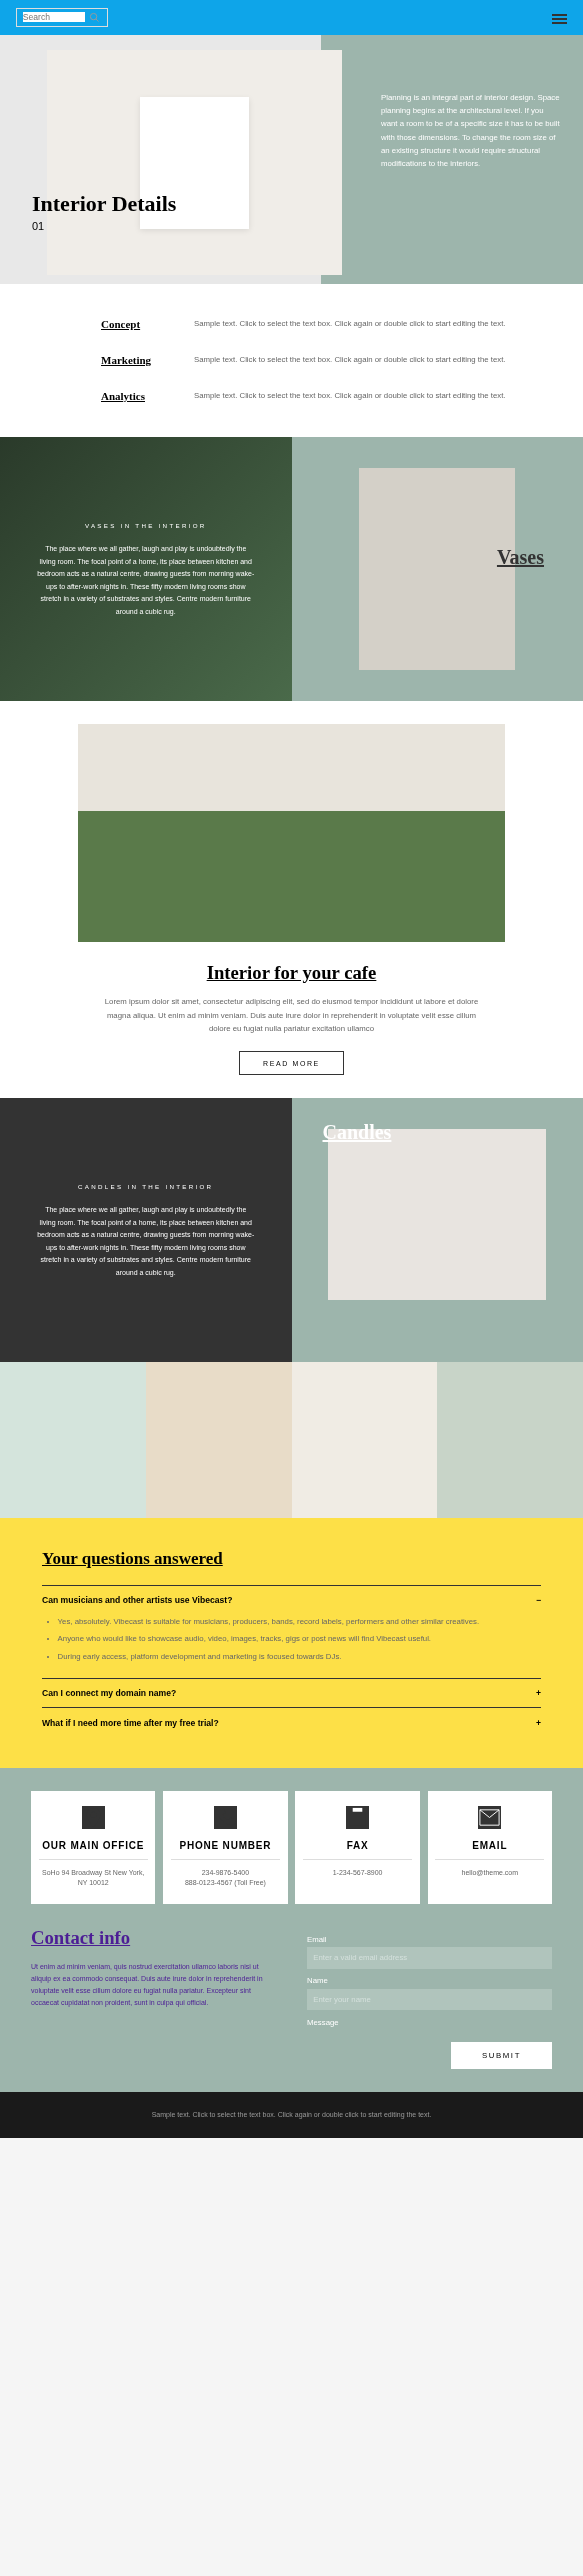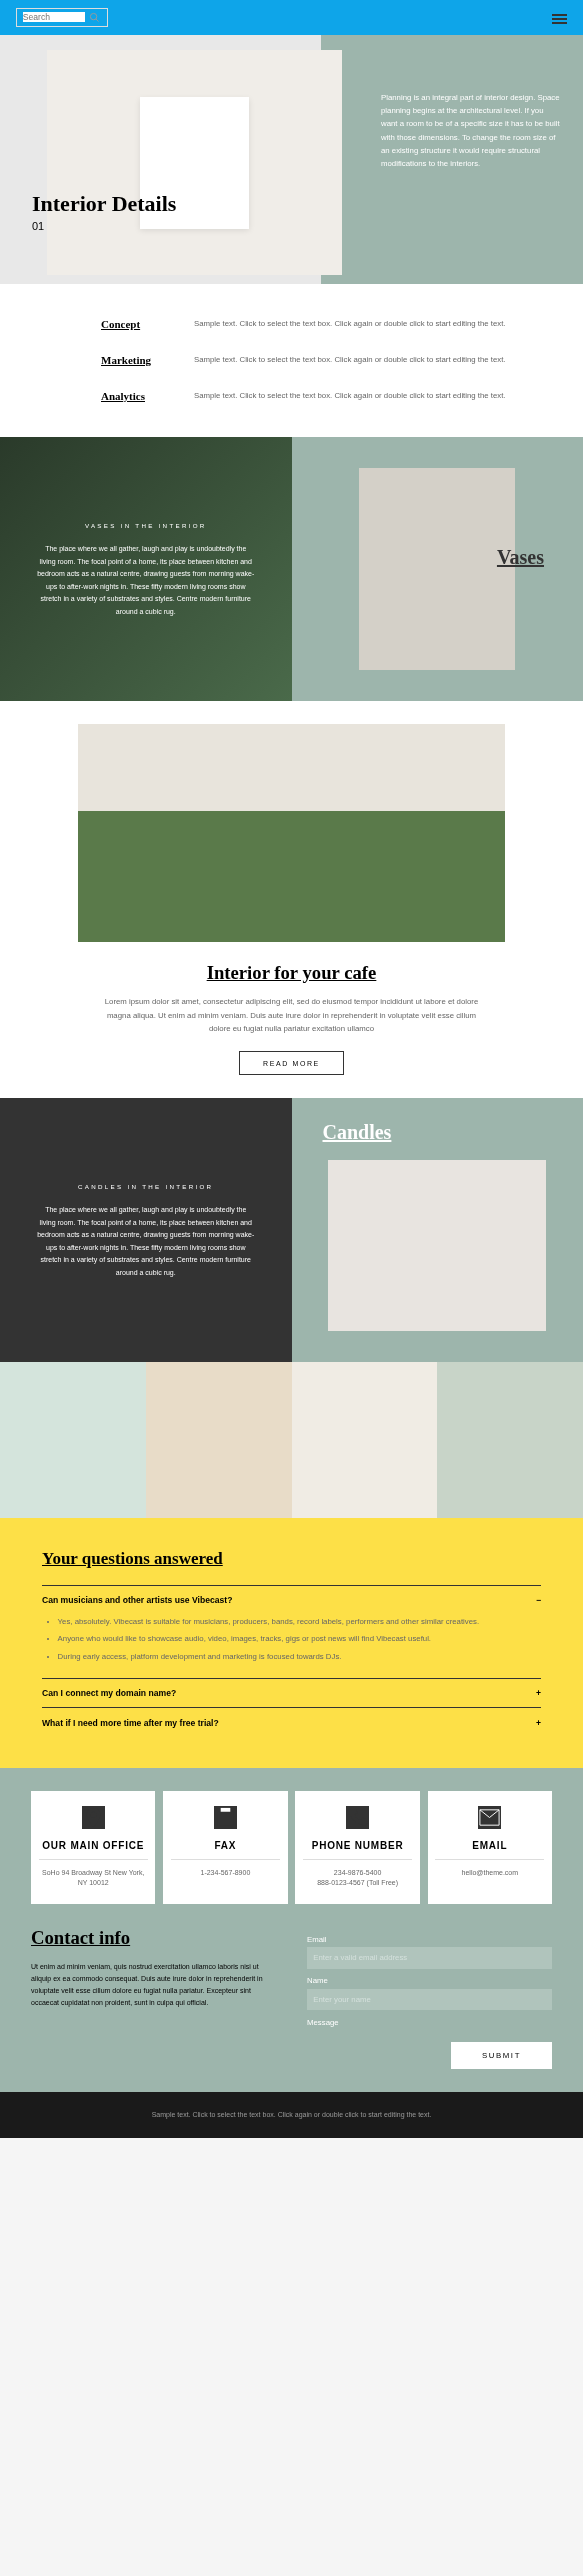--- a/index.html
+++ b/index.html
@@ -34,21 +34,21 @@
 .arrow-left{left:-39px}
 .arrow-right{right:-39px}
 .cafe-wrap{position:relative;margin:0 39px}
 .cafe h2{font-family:Georgia,serif;font-size:18.7px;text-decoration:underline;margin:19.4px 0 11.7px}
 .cafe p{font-size:7.8px;color:#666;max-width:389px;margin:0 auto 15.6px;line-height:1.7}
 .cafe button{background:none;border:0.8px solid #333;padding:7.8px 23px;font-size:7px;letter-spacing:1.6px;cursor:pointer}
 .candles{display:flex;min-height:264px}
 .candles-left{width:50%;background:#333;color:#fff;display:flex;align-items:center;justify-content:center;padding:31px;text-align:center}
 .candles-text{font-size:7px;line-height:1.8;max-width:218px}
 .candles-text .label{letter-spacing:2.3px;font-size:6.2px;margin-bottom:11.7px}
-.candles-right{width:50%;background:#9db5ac;position:relative;display:flex;align-items:center;justify-content:center}
+.candles-right{width:50%;background:#9db5ac;position:relative;display:flex;align-items:flex-start;justify-content:center}
 .candle-img{width:218px;height:171px;background:#e8e4e0;margin-top:31px}
 .candles-right h2{position:absolute;left:31px;top:23px;font-family:Georgia,serif;font-size:20px;text-decoration:underline;color:#fff}
 .gallery{display:flex;height:156px}
 .gallery div{flex:1;background:#d4e4dc}
 .gallery div:nth-child(2){background:#e8dcc8}
 .gallery div:nth-child(3){background:#f0ece4}
 .gallery div:nth-child(4){background:#c8d4c8}
 .faq{background:#fde047;padding:31px 42px}
 .faq h2{font-family:Georgia,serif;font-size:17px;text-decoration:underline;margin-bottom:15.6px}
 .faq-item{border-top:0.8px solid #333;padding:9.3px 0}
@@ -56,21 +56,21 @@
 .faq-q{font-size:8.6px;font-weight:bold;display:flex;justify-content:space-between;cursor:pointer}
 .faq-a{font-size:7.8px;color:#666;margin-top:9.3px;line-height:1.7}
 .faq-a li{margin-left:15.6px;margin-bottom:4.7px}
 .contact{background:#9db5ac;padding:23px 31px}
 .contact-cards{display:flex;gap:7.8px;margin-bottom:23px}
 .card{background:#fff;flex:1;padding:15.6px 7.8px;text-align:center}
 .card-icon{width:23px;height:23px;margin:0 auto 7.8px;background:#333}
 .card h4{font-size:10px;letter-spacing:0.8px;margin-bottom:7.8px}
 .card p{font-size:7px;color:#666;line-height:1.5;border-top:0.8px solid #ddd;padding-top:7.8px}
 .contact-bottom{display:flex;gap:31px}
-.contact-info{flex:1;color:#000000}
+.contact-info{flex:1;color:#4c1d95}
 .contact-info h2{font-family:Georgia,serif;font-size:18.7px;text-decoration:underline;margin-bottom:11.7px}
 .contact-info p{font-size:7px;line-height:1.7}
 .contact-form{flex:1}
 .contact-form label{display:block;color:#fff;font-size:7.8px;margin-bottom:3.1px;margin-top:7.8px}
 .contact-form input,.contact-form textarea{width:100%;background:#b0c4bc;border:none;padding:6.2px;font-size:7.8px;color:#fff}
 .contact-form input::placeholder,.contact-form textarea::placeholder{color:#d4e0dc}
 .contact-form button{background:#fff;border:none;padding:9.3px 31px;font-size:7.8px;letter-spacing:1.6px;margin-top:11.7px;float:right;cursor:pointer}
 .footer{background:#1a1a1a;color:#999;text-align:center;padding:19.4px;font-size:7px;clear:both}
 </style>
 </head>
@@ -187,27 +187,27 @@
       </div>
     </div>
 </div>
 
 <div class="contact">
 <div class="contact-cards">
 <div class="card"><svg class="card-icon" viewBox="0 0 24 24" fill="#333">
           <path d="M12 2C8 2 5 5 5 9c0 5 7 13 7 13s7-8 7-13c0-4-3-7-7-7zm0 10a3 3 0 110-6 3 3 0 010 6z"></path>
         </svg><h4>OUR MAIN OFFICE</h4><p>SoHo 94 Broadway St New York, NY 10012</p></div>
 <div class="card"><svg class="card-icon" viewBox="0 0 24 24" fill="#333">
+          <path d="M6 2h4l2 5-3 2c1 3 3 5 6 6l2-3 5 2v4c0 1-1 2-2 2-9 0-17-8-17-17 0-1 1-2 2-2z"></path>
+        </svg><h4>PHONE NUMBER</h4><p style="white-space:pre-line">234-9876-5400
+888-0123-4567 (Toll Free)</p></div>
+<div class="card"><svg class="card-icon" viewBox="0 0 24 24" fill="#333">
           <rect x="4" y="6" width="16" height="14"></rect>
           <rect x="7" y="2" width="10" height="4" fill="#fff"></rect>
         </svg><h4>FAX</h4><p>1-234-567-8900</p></div>
-<div class="card"><svg class="card-icon" viewBox="0 0 24 24" fill="#333">
-          <path d="M6 2h4l2 5-3 2c1 3 3 5 6 6l2-3 5 2v4c0 1-1 2-2 2-9 0-17-8-17-17 0-1 1-2 2-2z"></path>
-        </svg><h4>PHONE NUMBER</h4><p style="white-space:pre-line">234-9876-5400
-888-0123-4567 (Toll Free)</p></div>
 <div class="card"><svg class="card-icon" viewBox="0 0 24 24" fill="#333">
           <path d="M2 4h20v16H2z M2 4l10 8 10-8" stroke="#fff" stroke-width="1"></path>
         </svg><h4>EMAIL</h4><p>hello@theme.com</p></div>
 </div>
 <div class="contact-bottom">
 <div class="contact-info">
 <h2>Contact info</h2>
 <p>Ut enim ad minim veniam, quis nostrud exercitation ullamco laboris nisi ut aliquip ex ea commodo consequat. Duis aute irure dolor in reprehenderit in voluptate velit esse cillum dolore eu fugiat nulla pariatur. Excepteur sint occaecat cupidatat non proident, sunt in culpa qui official.</p>
 </div>
 <div class="contact-form">

